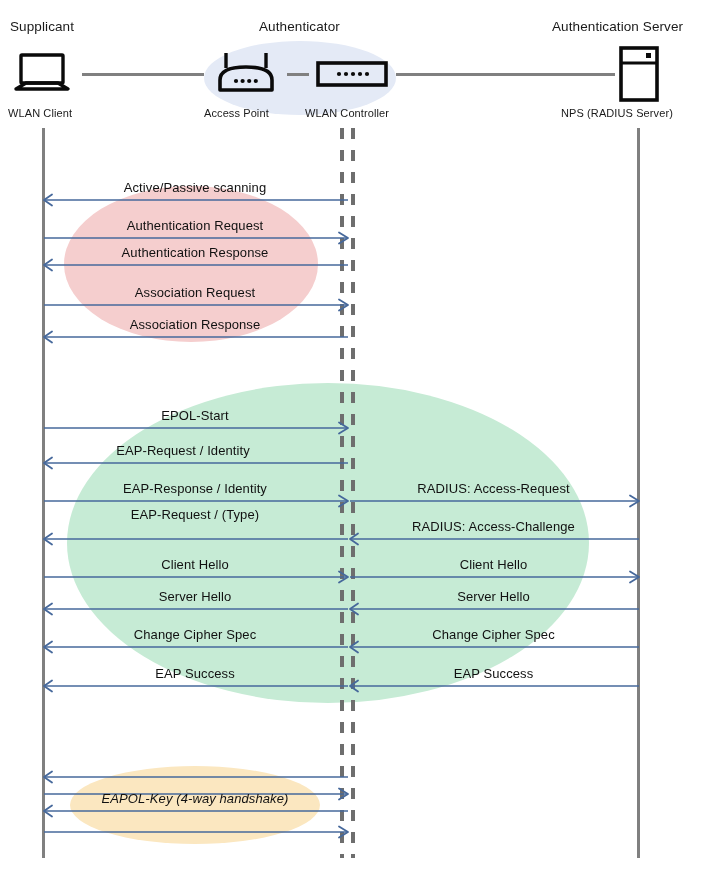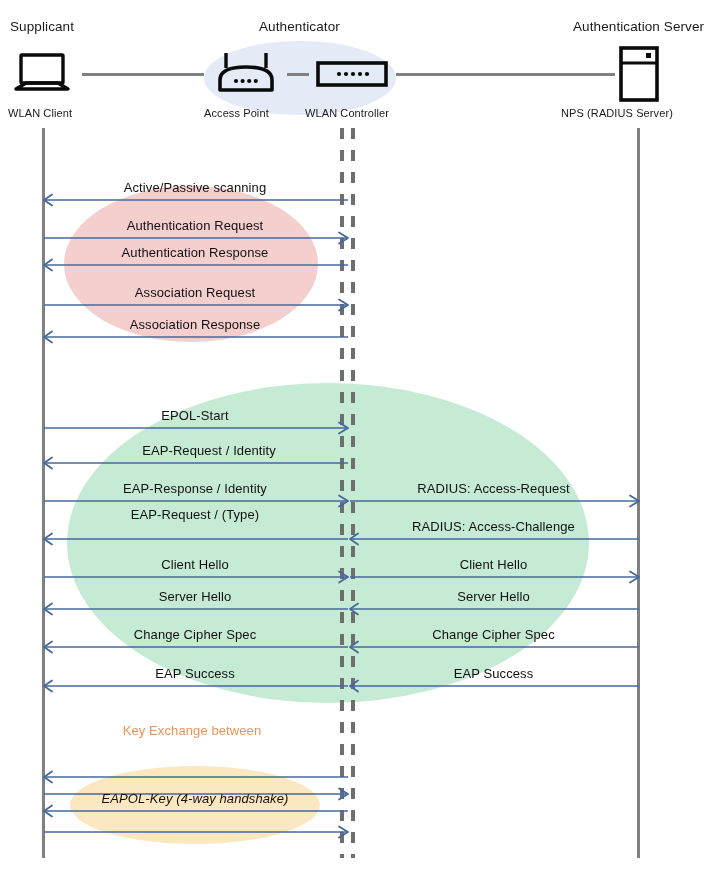--- a/index.html
+++ b/index.html
@@ -44,21 +44,21 @@
   
   .connector{position:absolute;background:#808080;height:3px;}
 </style>
 </head>
 <body>
 
 <div id="canvas">
 
   <div class="actor-title" style="left:10px;top:19px;">Supplicant</div>
   <div class="actor-title" style="left:259px;top:19px;">Authenticator</div>
-  <div class="actor-title" style="left:573px;top:19px;">Authentication Server</div>
+  <div class="actor-title" style="left:552px;top:19px;">Authentication Server</div>
 
   <div class="ellipse" style="left:204px;top:41px;width:192px;height:74px;background:#E4EAF6;"></div>
 
   <div class="icon-box" style="left:13px;top:53px;width:58px;height:40px;">
     <svg width="58" height="40" viewBox="0 0 58 40">
       <rect x="8" y="2" width="42" height="28" rx="1" fill="none" stroke="#0A0A0A" stroke-width="3.4"></rect>
       <path d="M3 36 L13 30 L45 30 L55 36 Z" fill="none" stroke="#0A0A0A" stroke-width="3.4" stroke-linejoin="round"></path>
     </svg>
   </div>
 
@@ -111,21 +111,20 @@
   <div class="lifeline" style="left:42px;top:128px;height:730px;"></div>
   <div class="lifeline" style="left:637px;top:128px;height:730px;"></div>
 
   <div class="dashline" style="left:340px;top:128px;height:730px;
               background:repeating-linear-gradient(to bottom,#6E6E6E 0 11px,transparent 11px 22px);"></div>
   <div class="dashline" style="left:351px;top:128px;height:730px;
               background:repeating-linear-gradient(to bottom,#6E6E6E 0 11px,transparent 11px 22px);"></div>
 
 
 
-  <div class="phase-label" style="left:0px;top:721px;width:384px;color:#E8945A;">Key Exchange between</div>
 
   <div id="arrow-layer">
       <svg class="arrow-svg" width="306" height="14" style="left: 43px; top: 193px;">
         <line x1="1" y1="7" x2="305" y2="7" stroke="#46689B" stroke-width="1.6"></line>
         <polyline points="9,1.5 1,7 9,12.5" fill="none" stroke="#46689B" stroke-width="1.8" stroke-linecap="round" stroke-linejoin="round"></polyline>
       </svg>
       <div class="msg-label" style="left: 43px; width: 304px; top: 180px;">Active/Passive scanning</div>
       <svg class="arrow-svg" width="306" height="14" style="left: 43px; top: 231px;">
         <line x1="1" y1="7" x2="305" y2="7" stroke="#46689B" stroke-width="1.6"></line>
         <polyline points="296,1.5 305,7 296,12.5" fill="none" stroke="#46689B" stroke-width="1.8" stroke-linecap="round" stroke-linejoin="round"></polyline>
@@ -148,21 +147,21 @@
       <div class="msg-label" style="left: 43px; width: 304px; top: 317px;">Association Response</div>
       <svg class="arrow-svg" width="306" height="14" style="left: 43px; top: 421px;">
         <line x1="1" y1="7" x2="305" y2="7" stroke="#46689B" stroke-width="1.6"></line>
         <polyline points="296,1.5 305,7 296,12.5" fill="none" stroke="#46689B" stroke-width="1.8" stroke-linecap="round" stroke-linejoin="round"></polyline>
       </svg>
       <div class="msg-label" style="left: 43px; width: 304px; top: 408px;">EPOL-Start</div>
       <svg class="arrow-svg" width="306" height="14" style="left: 43px; top: 456px;">
         <line x1="1" y1="7" x2="305" y2="7" stroke="#46689B" stroke-width="1.6"></line>
         <polyline points="9,1.5 1,7 9,12.5" fill="none" stroke="#46689B" stroke-width="1.8" stroke-linecap="round" stroke-linejoin="round"></polyline>
       </svg>
-      <div class="msg-label" style="left: 57px; width: 304px; top: 443px;">EAP-Request / Identity</div>
+      <div class="msg-label" style="left: 31px; width: 304px; top: 443px;">EAP-Request / Identity</div>
       <svg class="arrow-svg" width="306" height="14" style="left: 43px; top: 494px;">
         <line x1="1" y1="7" x2="305" y2="7" stroke="#46689B" stroke-width="1.6"></line>
         <polyline points="296,1.5 305,7 296,12.5" fill="none" stroke="#46689B" stroke-width="1.8" stroke-linecap="round" stroke-linejoin="round"></polyline>
       </svg>
       <div class="msg-label" style="left: 43px; width: 304px; top: 481px;">EAP-Response / Identity</div>
       <svg class="arrow-svg" width="306" height="14" style="left: 43px; top: 532px;">
         <line x1="1" y1="7" x2="305" y2="7" stroke="#46689B" stroke-width="1.6"></line>
         <polyline points="9,1.5 1,7 9,12.5" fill="none" stroke="#46689B" stroke-width="1.8" stroke-linecap="round" stroke-linejoin="round"></polyline>
       </svg>
       <div class="msg-label" style="left: 43px; width: 304px; top: 507px;">EAP-Request / (Type)</div>

